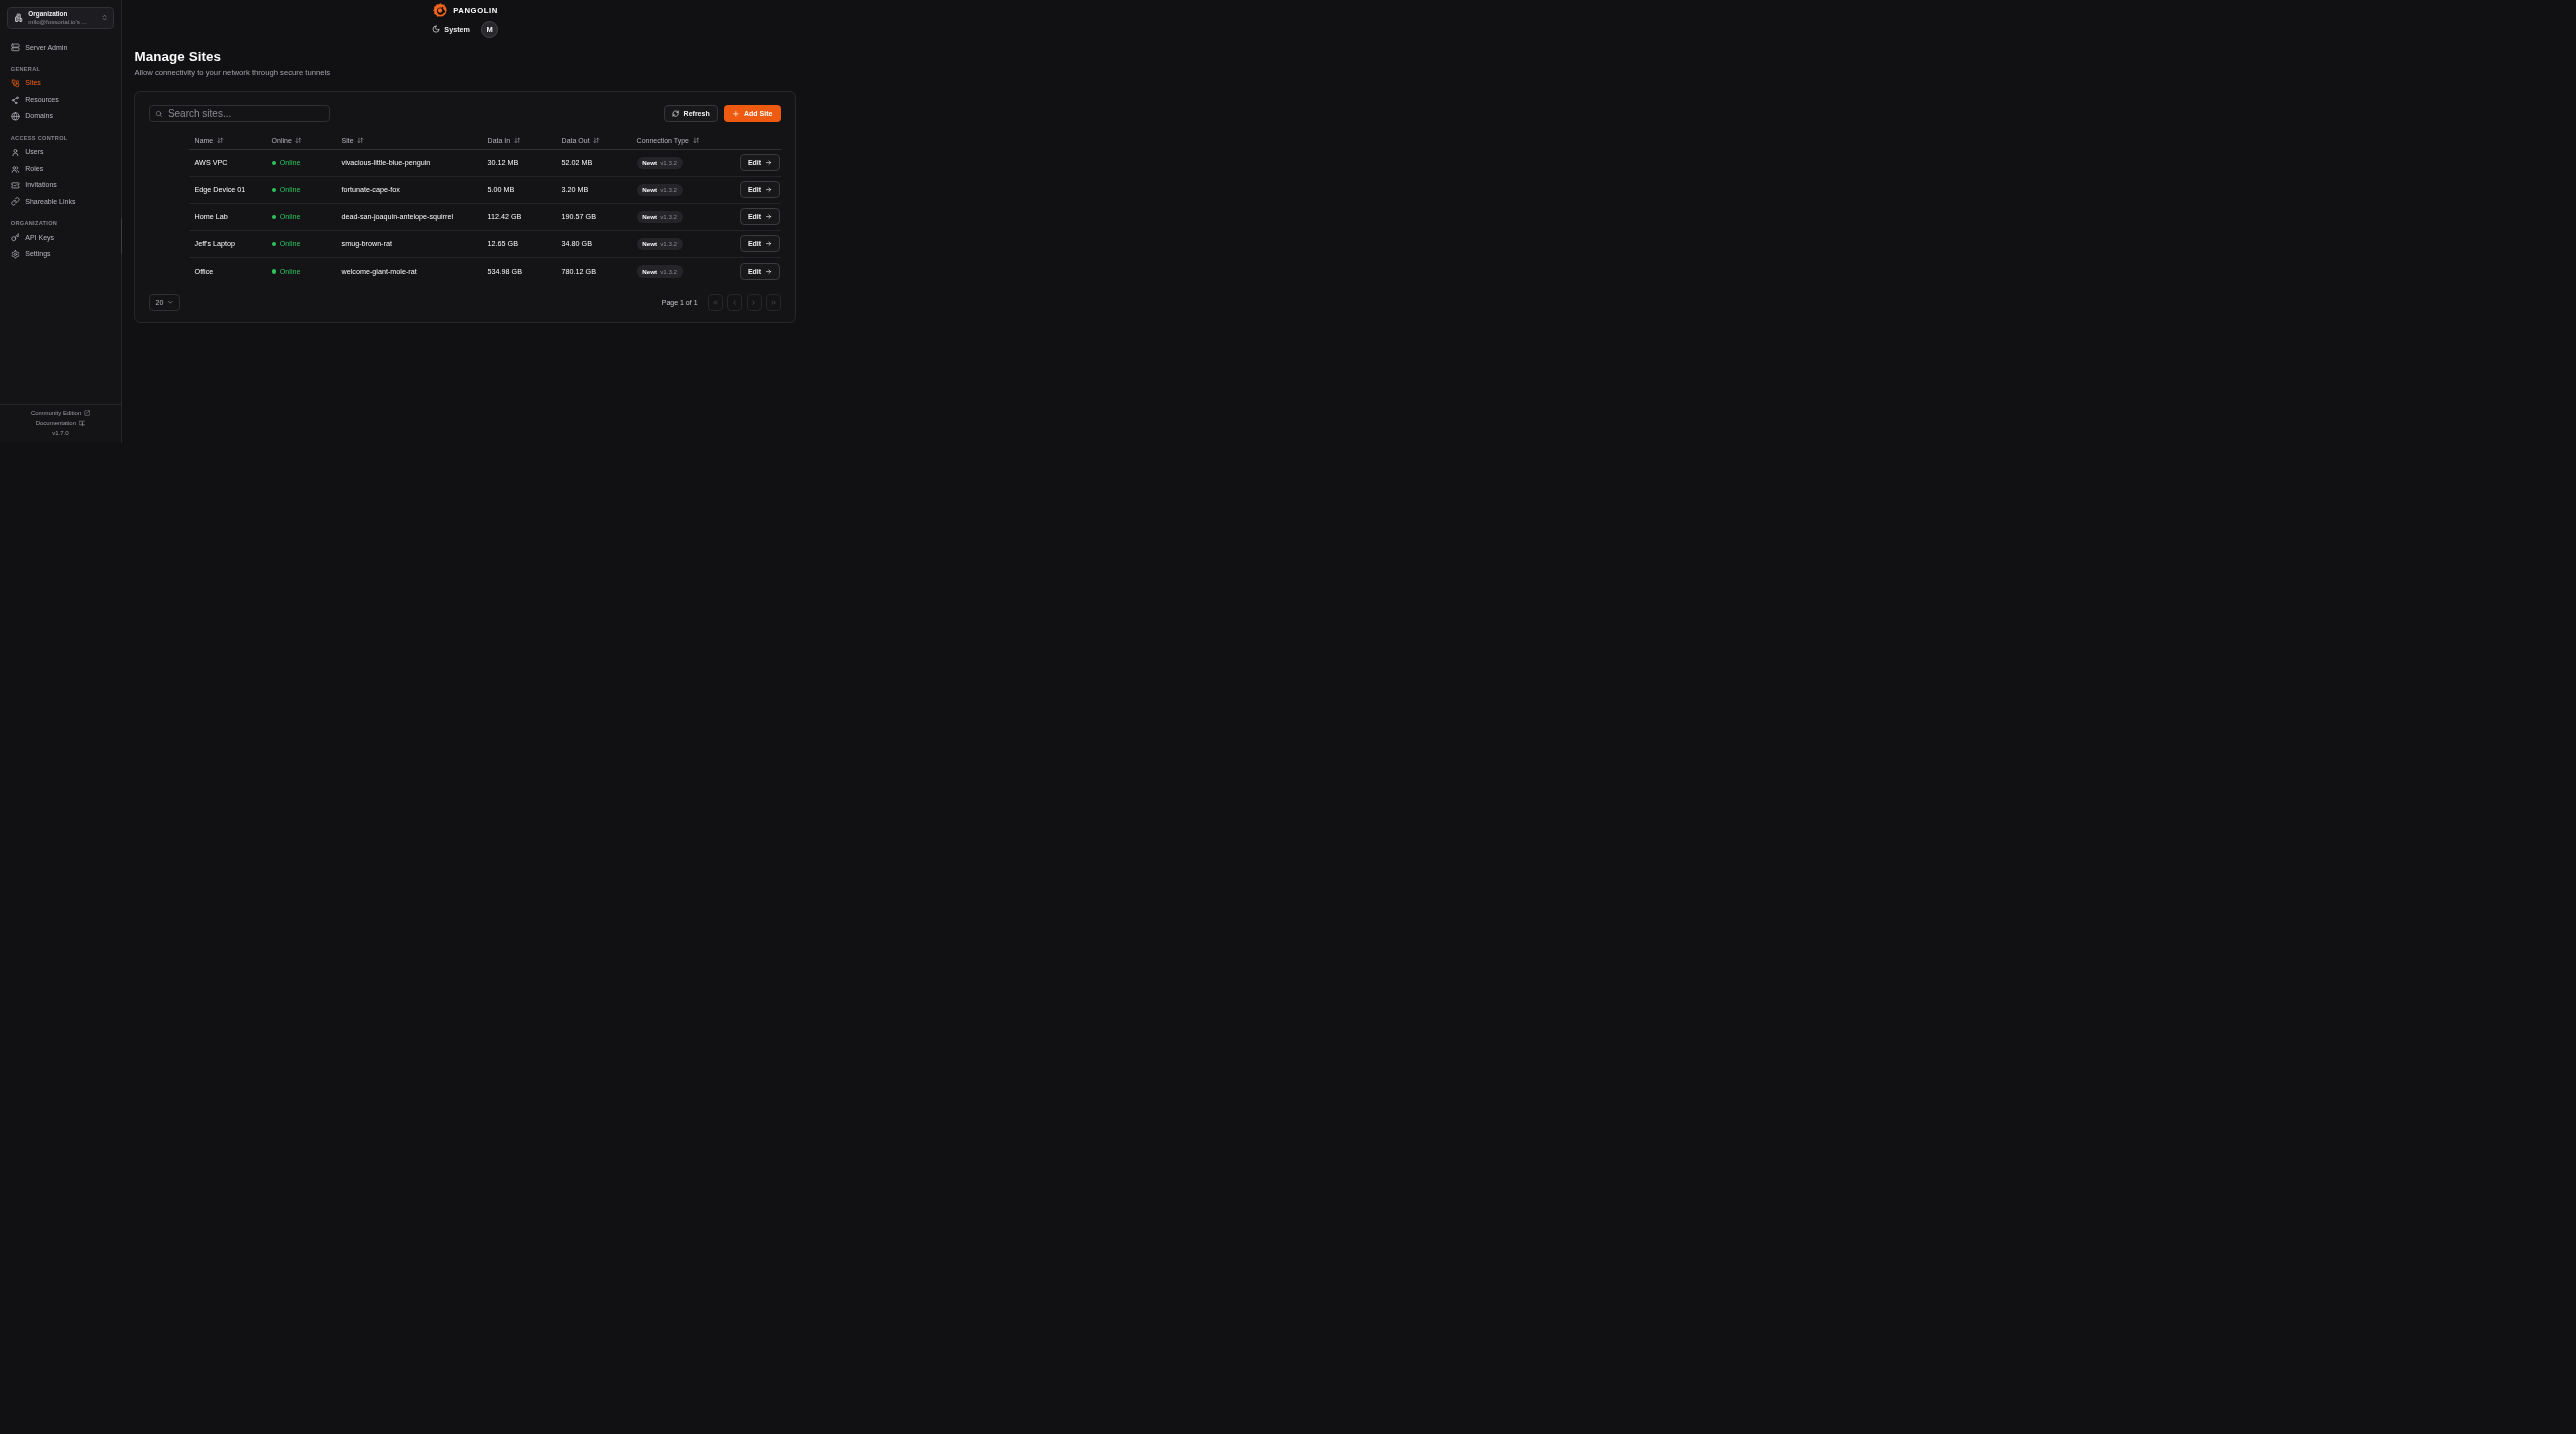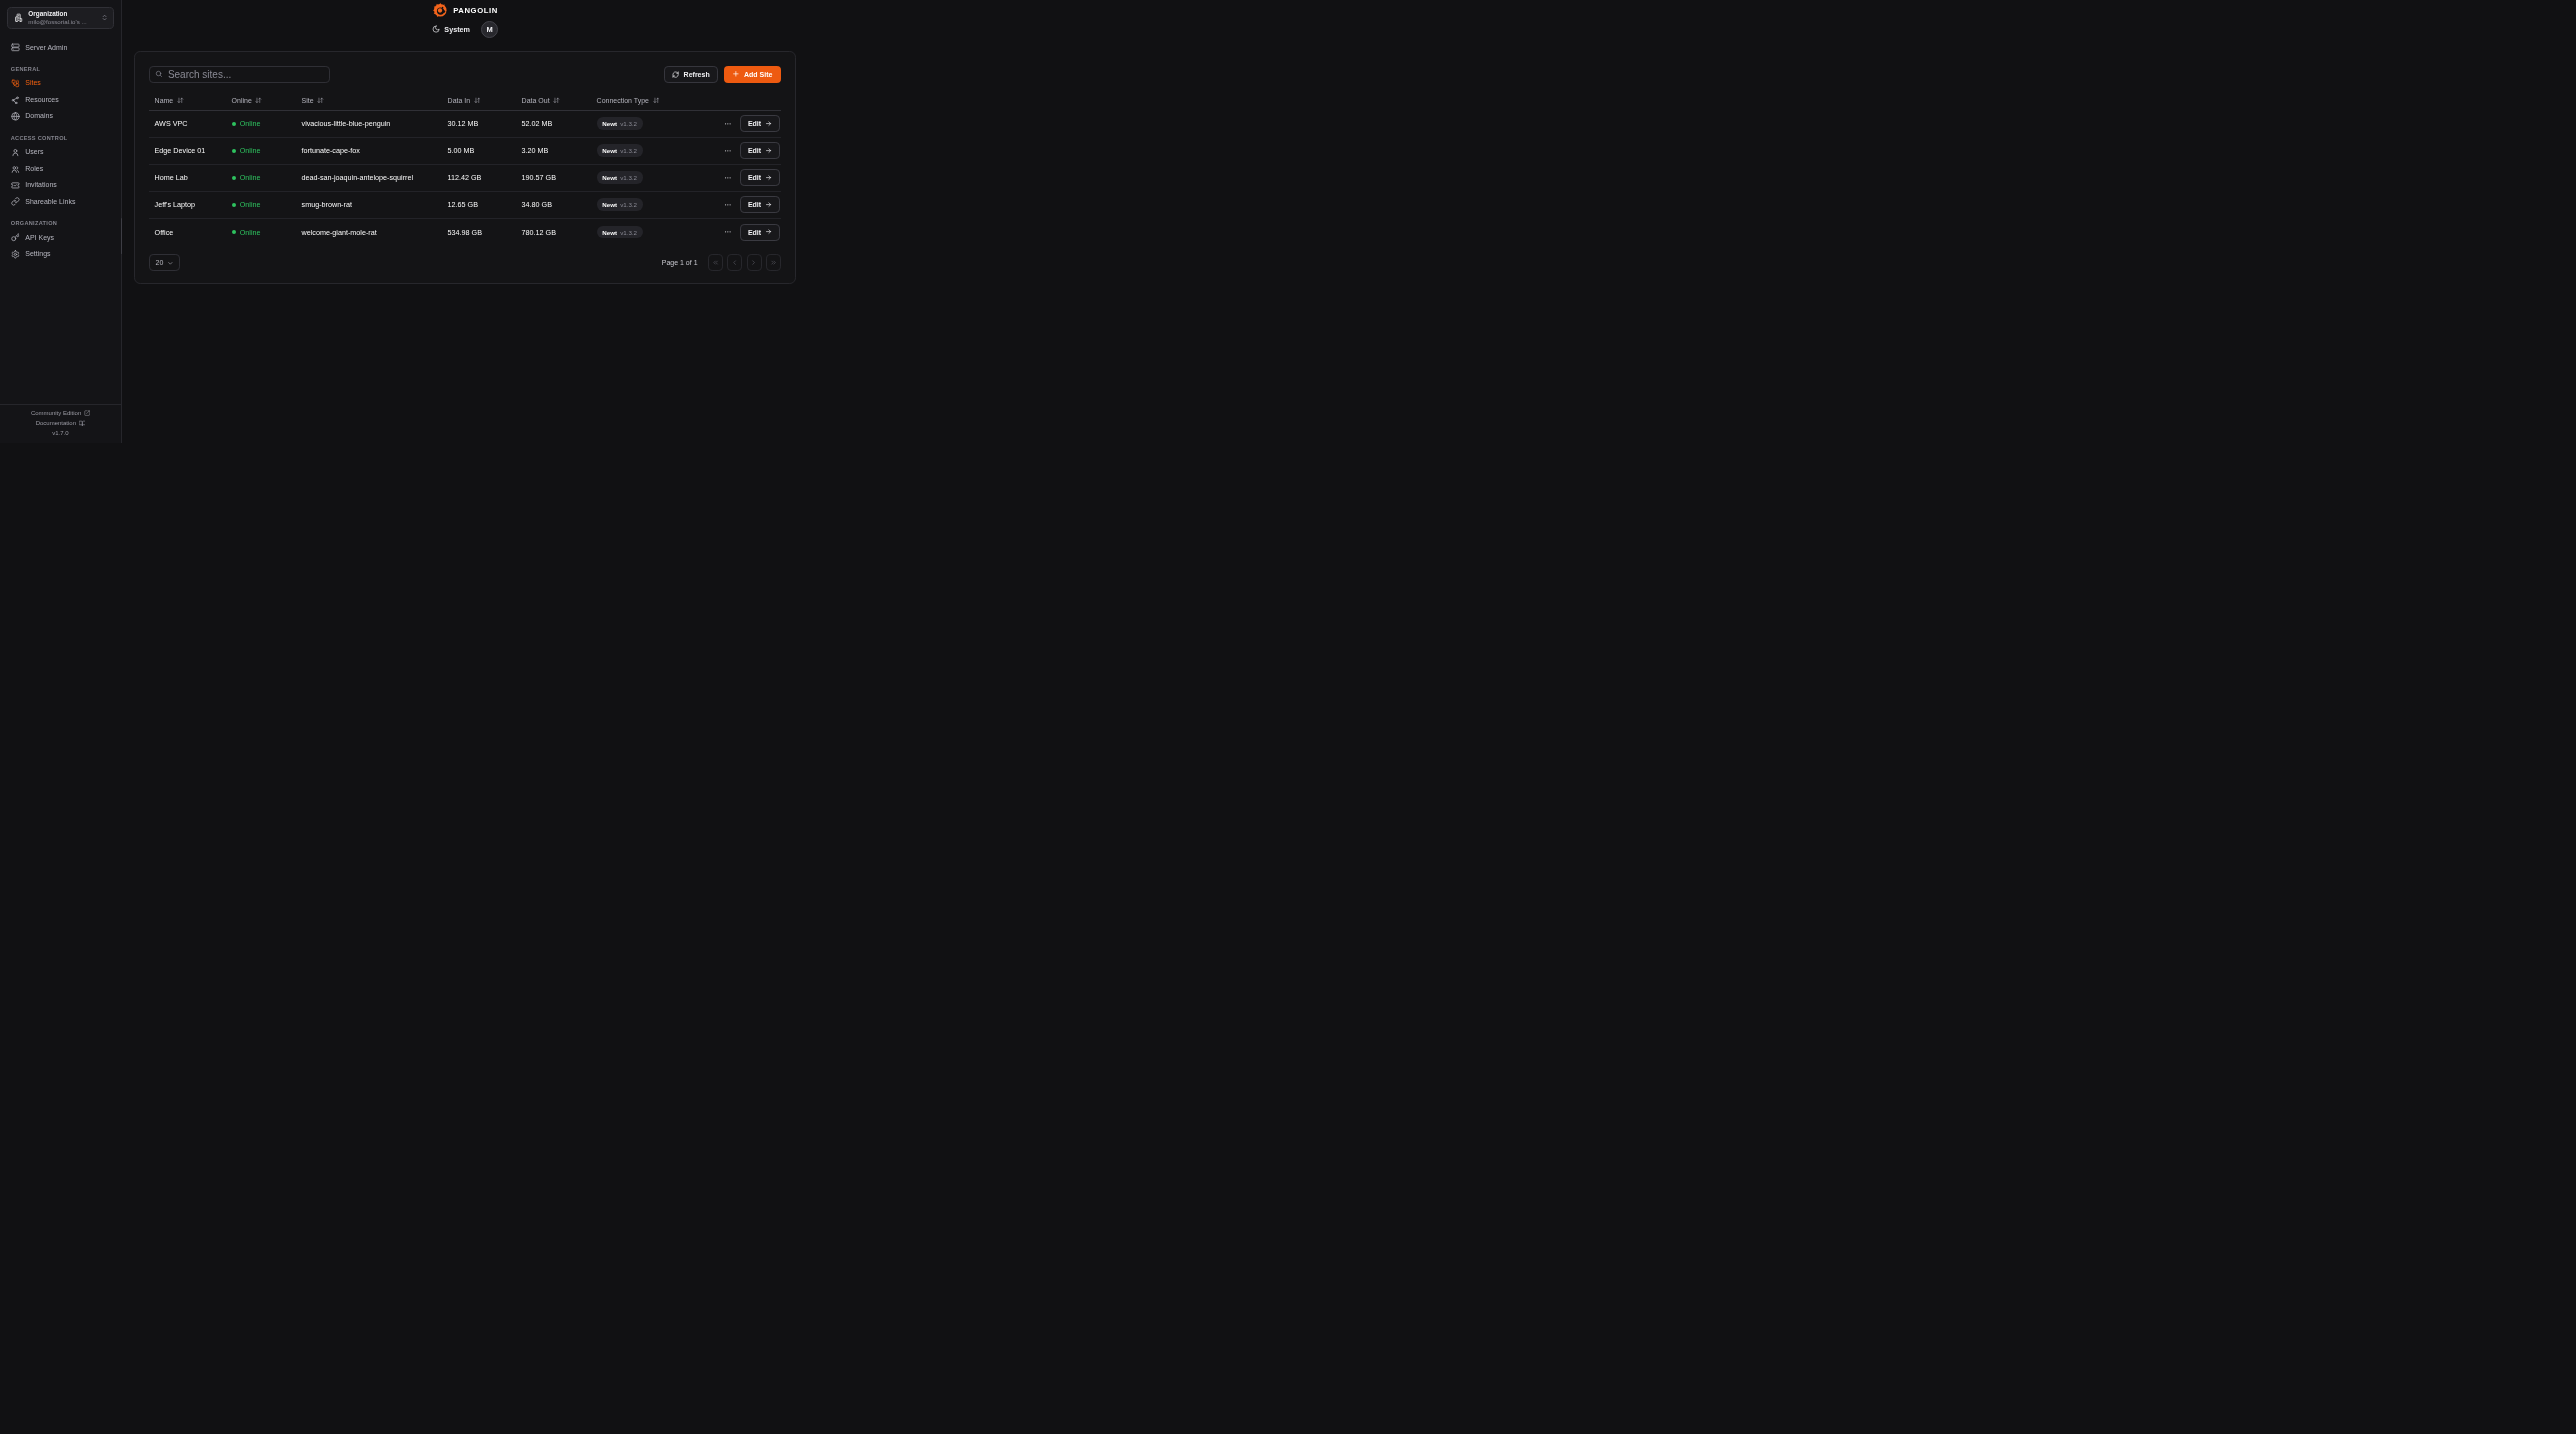--- a/index.html
+++ b/index.html
@@ -54,21 +54,21 @@
   .search-input { width:100%; height:17px; background:transparent; border:0.5px solid #2f2f35;
     border-radius:4.1px; color:#e8e8ec; font-size:10px; padding:0 6.2px 0 17.5px; outline:none;
     font-family:inherit; }
   .search-input::placeholder { color:#8a8a94; }
   .toolbar-spacer { flex:1; }
   .btn { height:17px; display:inline-flex; align-items:center; gap:4.1px; border-radius:4.1px;
     font-size:7px; font-weight:600; cursor:pointer; padding:0 7.2px; border:0.5px solid transparent; }
   .btn-secondary { background:#18181b; border-color:#36363d; color:#f0f0f3; }
   .btn-primary { background:#ee5a10; color:#fff; margin-left:6.2px; }
 
-  .table { margin-top:9.3px; }
+  .table { margin-top:9.3px;margin-left:40px; }
   .trow { display:grid; grid-template-columns:77px 70px 146px 74px 75px 103px 1fr;
     align-items:center; }
   .thead { height:18.5px; border-bottom:0.5px solid #303036; color:#b3b3bc; font-size:7px; }
   .th { display:flex; align-items:center; gap:3.6px; padding-left:5.2px; cursor:pointer; }
   .th svg { color:#a7a7b0; }
   .tbody .trow { height:27px; border-bottom:0.5px solid #232328; color:#fafafa; font-size:7.2px; }
   .tbody .trow:last-child { border-bottom:none; }
   .td { padding-left:5.2px; white-space:nowrap; overflow:hidden; }
   .status-cell { display:flex; align-items:center; gap:4.1px; color:#2ec25f; }
   .status-dot { width:4.1px; height:4.1px; border-radius:50%; background:#2ec25f; flex-shrink:0; }
@@ -256,20 +256,24 @@
               <path d="M12 3a6 6 0 0 0 9 9 9 9 0 1 1-9-9Z"></path>
             </svg>
           <span>System</span>
         </div>
         <div class="avatar">
           <span>M</span>
         </div>
       </div>
     </header>
 
+    <section class="page-head">
+      <h1 class="page-title">Manage Sites</h1>
+      <p class="page-subtitle">Allow connectivity to your network through secure tunnels</p>
+    </section>
 
     <section class="card">
 
       <div class="card-toolbar">
         <div class="search-box">
           <svg width="7.7" height="7.7" viewBox="0 0 24 24" fill="none" stroke="currentColor" stroke-width="2" stroke-linecap="round" stroke-linejoin="round">
               <circle cx="11" cy="11" r="7"></circle>
               <path d="m20.5 20.5-3.8-3.8"></path>
             </svg>
           <input class="search-input" type="text" placeholder="Search sites..." style="">

